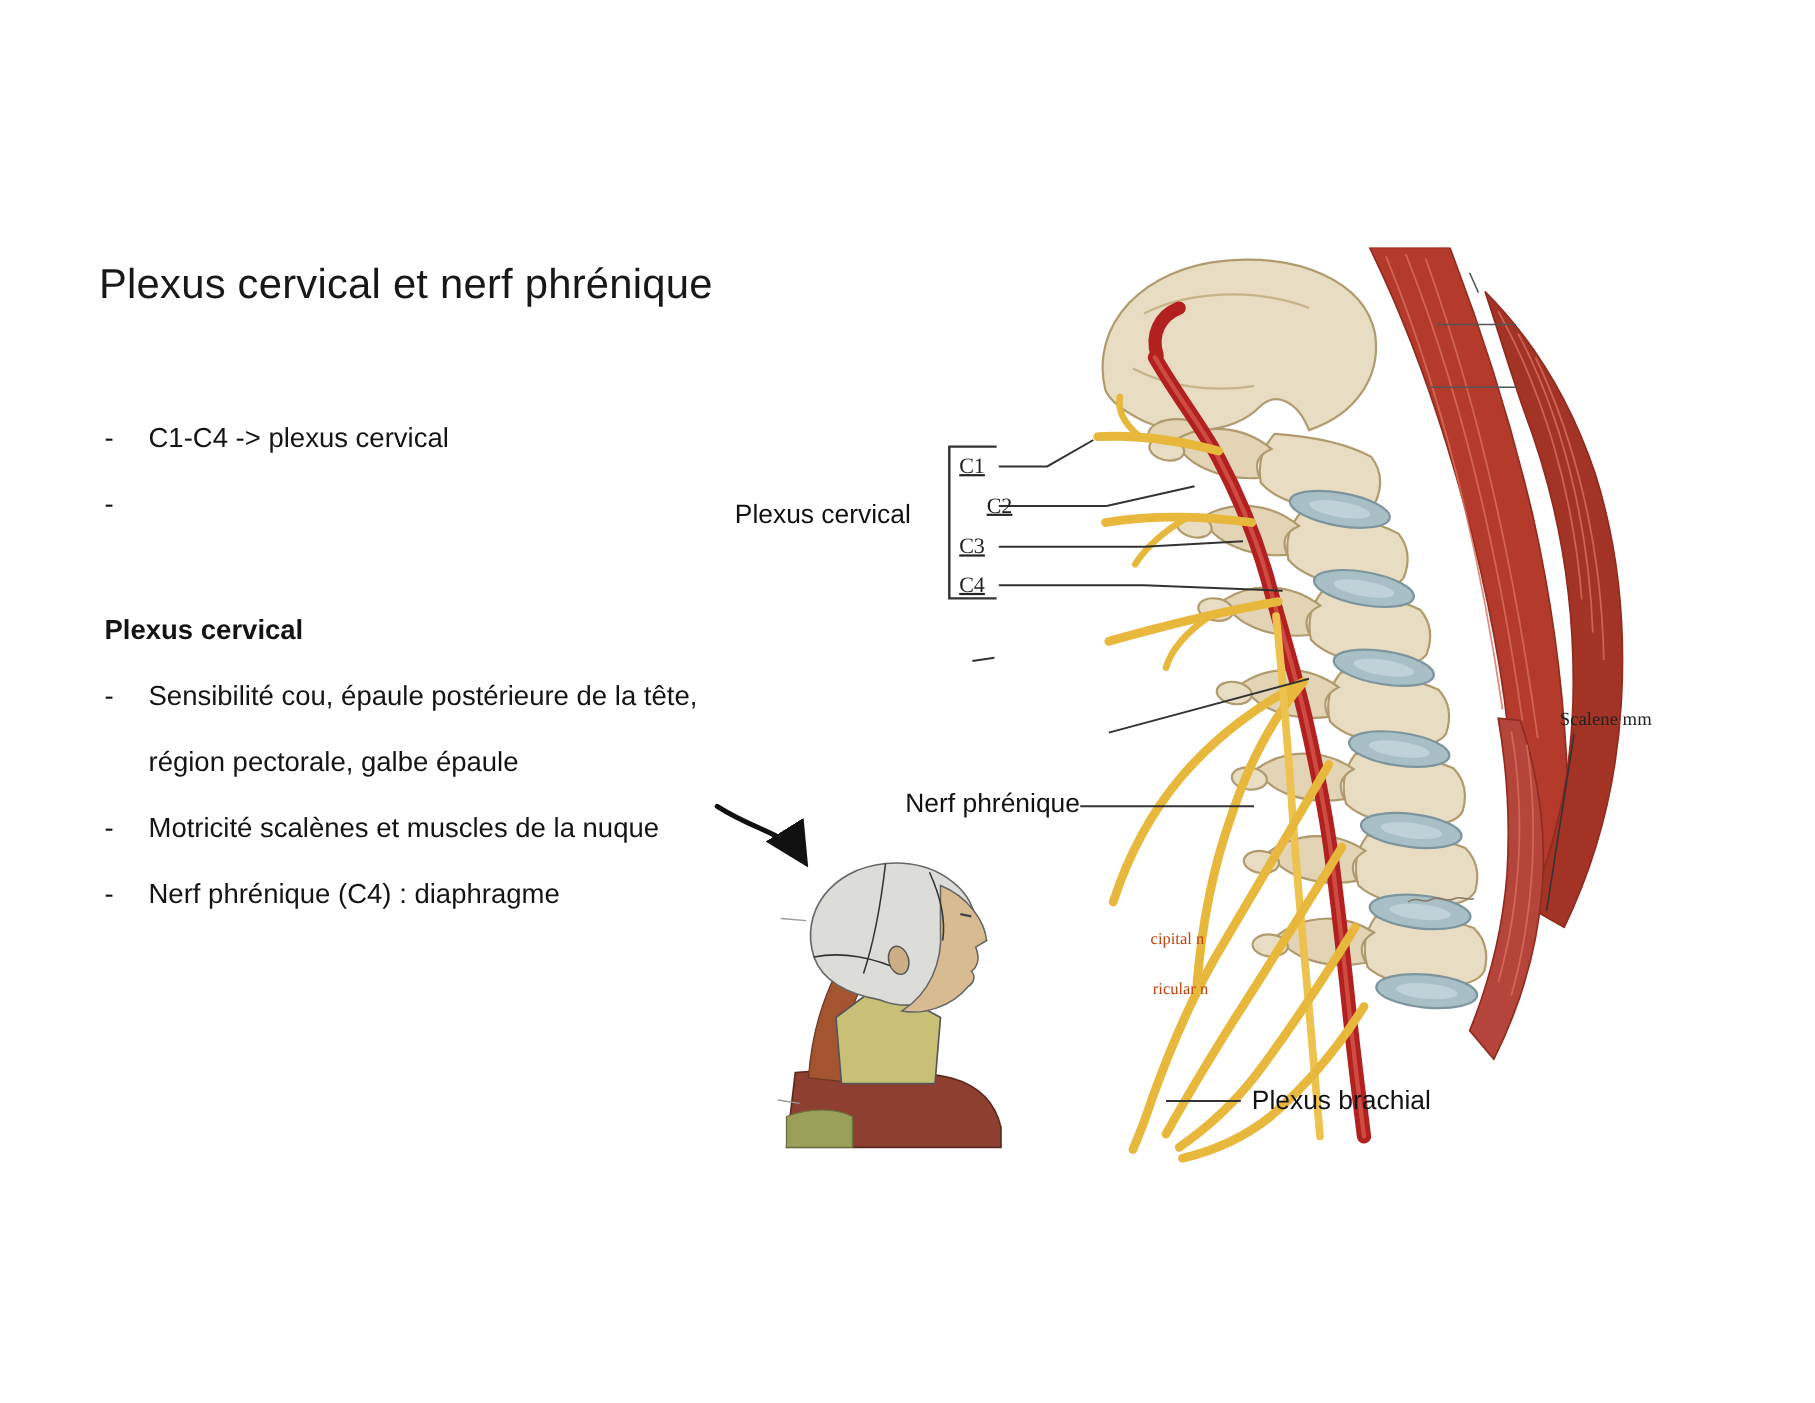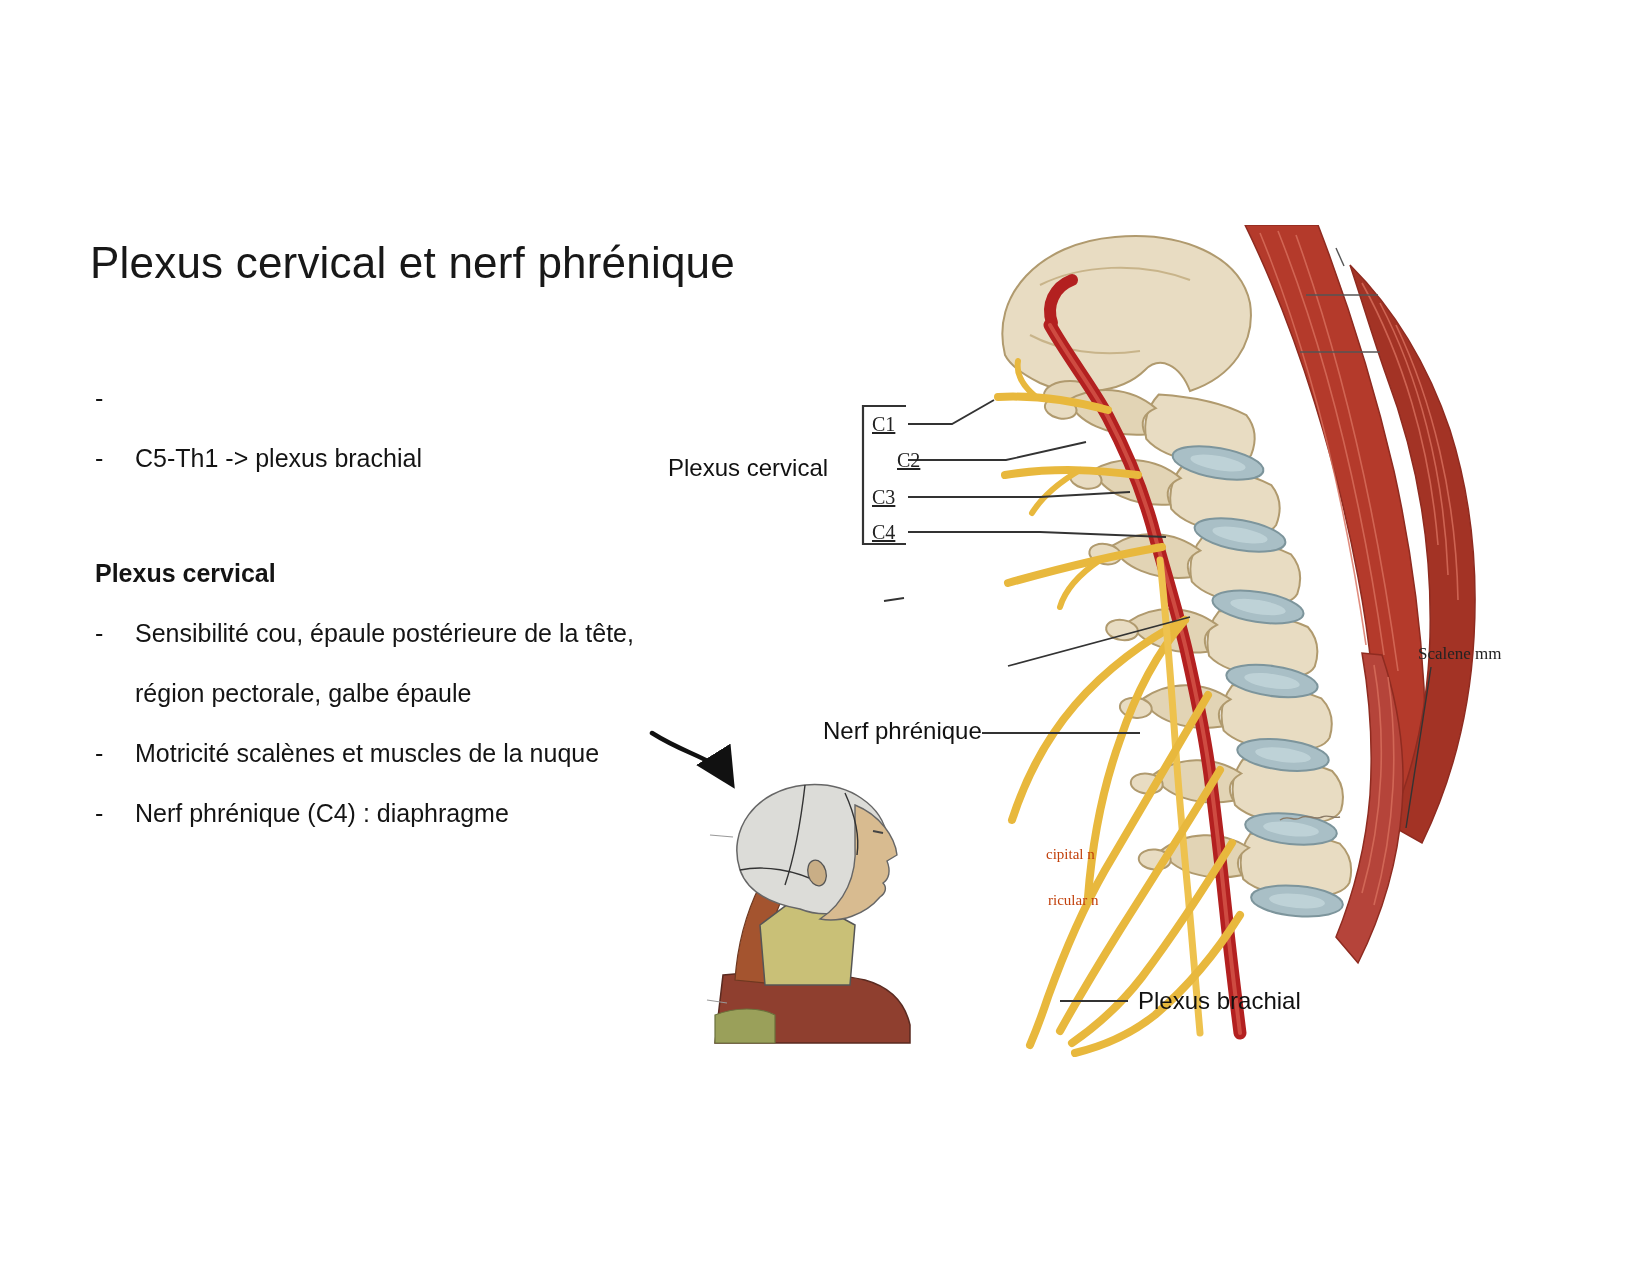--- a/index.html
+++ b/index.html
@@ -10,21 +10,21 @@
     height: 1275px;
     background: #ffffff;
     overflow: hidden;
     font-family: "Liberation Sans", sans-serif;
     color: #141414;
   }
   .title {
     position: absolute;
     left: 90px;
     top: 238px;
-    font-size: 44px;
+    font-size: 38px;
     font-weight: 400;
     letter-spacing: 0.2px;
     color: #181818;
   }
   .text-col {
     position: absolute;
     left: 95px;
     top: 368px;
     width: 560px;
     font-size: 25px;
@@ -61,24 +61,24 @@
 </head>
 <body>
 
 <div class="canvas">
 
   <div class="title">Plexus cervical et nerf phrénique</div>
 
   <div class="text-col">
     <div class="bullet">
       <span class="dash">-</span>
-    </div>
-    <div class="bullet">
-      <span class="dash">-</span>
-      <span class="btxt">C5-Th1 -&gt; plexus brachial</span>
+      <span class="btxt">C1-C4 -&gt; plexus cervical</span>
+    </div>
+    <div class="bullet">
+      <span class="dash">-</span>
     </div>
 
     <div class="section-heading second">Plexus cervical</div>
     <div class="bullet">
       <span class="dash">-</span>
       <span class="btxt">Sensibilité cou, épaule postérieure de la tête, région pectorale, galbe épaule</span>
     </div>
     <div class="bullet">
       <span class="dash">-</span>
       <span class="btxt">Motricité scalènes et muscles de la nuque</span>

